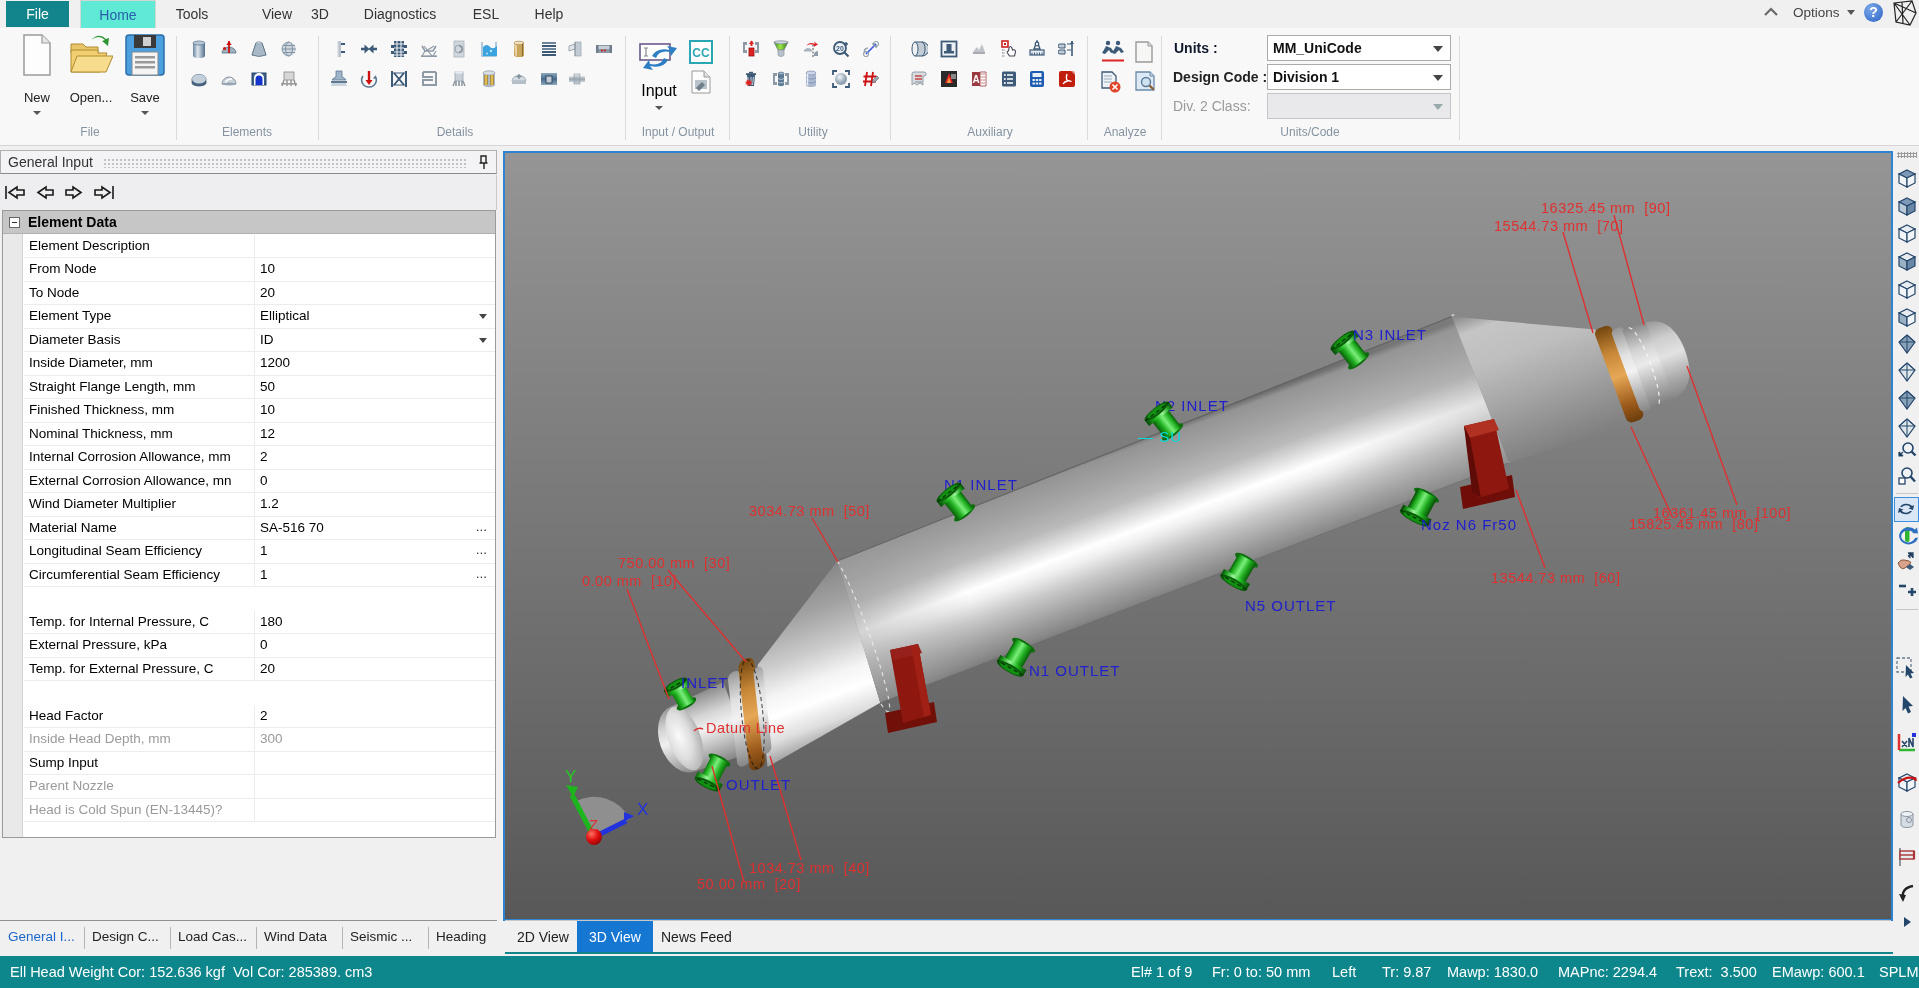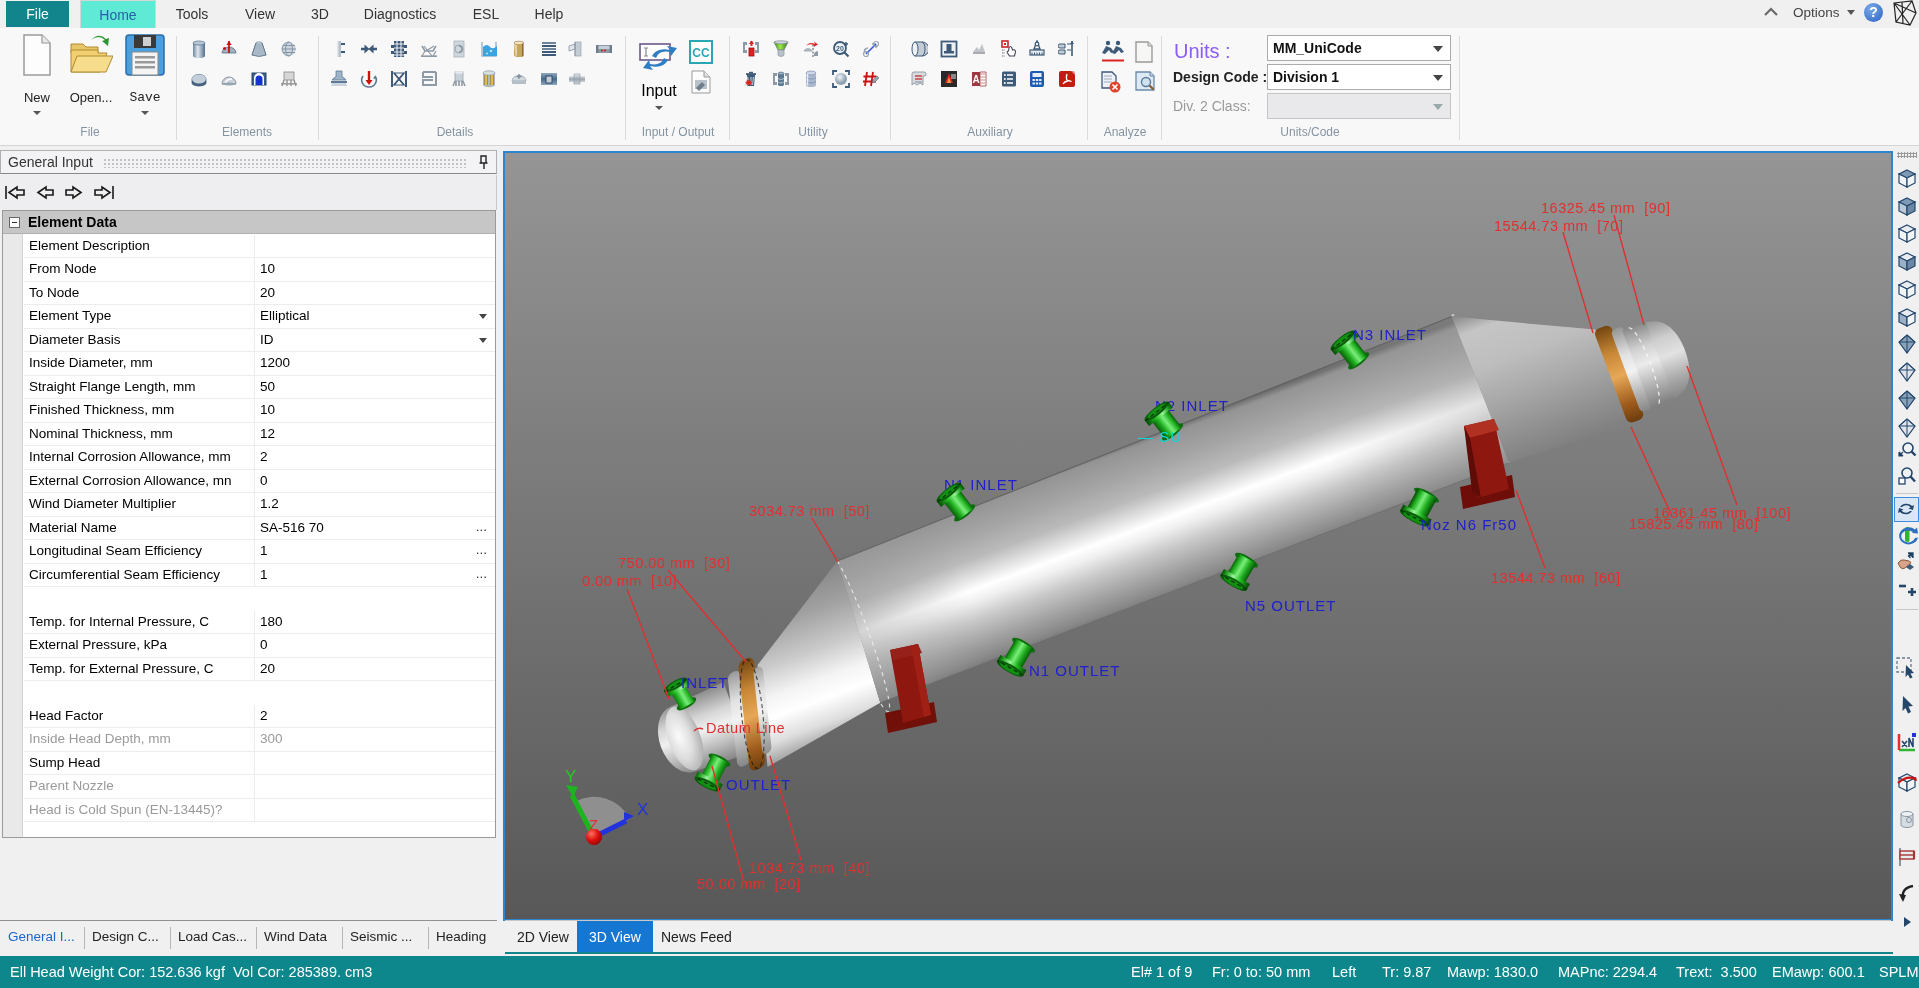--- a/index.html
+++ b/index.html
@@ -50,21 +50,21 @@
   #status { position:absolute; left:0; top:956px; width:1919px; height:32px; background:#0d868c; color:#fff; font-size:14.5px; }
   #status span { position:absolute; top:8px; white-space:nowrap; }
 </style>
 </head>
 <body>
 
 <div id="tabbar">
   <div class="filebtn">File</div>
   <div class="rtab active" style="left:80px; width:76px;">Home</div>
   <div class="rtab" style="left:160px; width:64px;">Tools</div>
-  <div class="rtab" style="left:228px; width:64px;">View</div>
+  <div class="rtab" style="left:228px; width:64px;text-align:right;">View</div>
   <div class="rtab" style="left:295px; width:50px;">3D</div>
   <div class="rtab" style="left:352px; width:96px;">Diagnostics</div>
   <div class="rtab" style="left:456px; width:60px;">ESL</div>
   <div class="rtab" style="left:520px; width:58px;">Help</div>
   <svg style="position:absolute; left:1763px; top:6px;" width="16" height="12" viewBox="0 0 16 12">
       <path d="M2 9 L8 3 L14 9" fill="none" stroke="#6a6a6a" stroke-width="2.2"></path>
     </svg>
   <div style="position:absolute; left:1793px; top:5px; font-size:13.5px; color:#444;">Options</div>
   <div style="position:absolute; left:1847px; top:10px; width:0; height:0; border-left:4px solid transparent; border-right:4px solid transparent; border-top:5px solid #555;"></div>
   <div style="position:absolute; left:1864px; top:3px; width:19px; height:19px; border-radius:50%; background:radial-gradient(circle at 35% 30%, #7aa8e8, #2b62c4); color:#fff; font-size:14px; font-weight:bold; text-align:center; line-height:19px;">?</div>
@@ -85,21 +85,21 @@
 </div>
 <div class="bigbtn" style="left:62px;">
  <svg width="44" height="42" viewBox="0 0 44 42" style="display:block;margin:0 auto;">
   <path d="M22 6 q8 -6 14 0 l-3 1 l6 5 l1 -8 l-3 1 q-7 -7 -15 1 z" fill="#2c9632"></path>
   <path d="M2 10 h12 l3 3 h12 v6 h-27 z" fill="#e8c568" stroke="#b08c30" stroke-width="1"></path>
   <path d="M2 38 L2 16 L29 16 L29 19 L38 19 L31 38 Z" fill="#f2cf70" stroke="#b08c30" stroke-width="1"></path>
   <path d="M2 38 L8 22 L44 22 L37 38 Z" fill="#f7dc8d" stroke="#b08c30" stroke-width="1"></path>
  </svg>
  <div class="lbl">Open...</div>
 </div>
-<div class="bigbtn" style="left:116px;font-family:Liberation Mono, monospace;">
+<div class="bigbtn" style="left:116px;">
  <svg width="40" height="42" viewBox="0 0 40 42" style="display:block;margin:0 auto;">
   <rect x="1" y="1" width="38" height="40" rx="3" fill="#4da0e0" stroke="#2a6da8" stroke-width="1.5"></rect>
   <rect x="9" y="1" width="22" height="13" fill="#3a3a3a"></rect>
   <rect x="18" y="3" width="8" height="9" fill="#cfcfcf"></rect>
   <rect x="7" y="18" width="26" height="23" fill="#f4f4f4" stroke="#888" stroke-width="1"></rect>
   <rect x="10" y="22" width="20" height="2.5" fill="#999"></rect>
   <rect x="10" y="27" width="20" height="2.5" fill="#999"></rect>
   <rect x="10" y="32" width="20" height="2.5" fill="#999"></rect>
  </svg>
  <div class="lbl">Save</div>
@@ -483,21 +483,21 @@
           <path d="M12.5 14.5 l5 5 m0 -5 l-5 5" stroke="#fff" stroke-width="1.6"></path>
         </svg></div>
 <div class="sicon" style="left:1134px;top:42px;"><svg width="24" height="24" viewBox="0 0 24 24">
           <path d="M2 2 h14 l4 4 v14 h-18 z" fill="#dde9f4" stroke="#6a8aa8" stroke-width="1.3"></path>
           <path d="M16 2 v4 h4" fill="#c2d4e4" stroke="#6a8aa8" stroke-width="1"></path>
           <circle cx="12" cy="12" r="4.5" fill="#cfe2f0" stroke="#5a7a98" stroke-width="1.4"></circle>
           <path d="M15.5 15.5 l4 4" stroke="#8a5a2a" stroke-width="2.2"></path>
         </svg></div>
     </div>
   <div id="rb-units">
-<div style="position:absolute;left:1174px;top:12px;font-size:20px;color:#8b5cf6;font-weight:normal;">Units :</div>
+<div style="position:absolute;left:1174px;top:12px;font-size:14px;color:#0f172a;font-weight:bold;">Units :</div>
 <div style="position:absolute;left:1267px;top:7px;width:184px;height:26px;background:#fff;border:1px solid #ababab;">
   <div style="position:absolute;left:5px;top:4px;font-size:14px;font-weight:bold;color:#111;">MM_UniCode</div>
   <div style="position:absolute;right:7px;top:10px;width:0;height:0;border-left:5px solid transparent;border-right:5px solid transparent;border-top:6px solid #444;"></div>
 </div>
 <div style="position:absolute;left:1173px;top:41px;font-size:14px;color:#222;font-weight:bold;">Design Code :</div>
 <div style="position:absolute;left:1267px;top:36px;width:184px;height:26px;background:#fff;border:1px solid #ababab;">
   <div style="position:absolute;left:5px;top:4px;font-size:14px;font-weight:bold;color:#111;">Division 1</div>
   <div style="position:absolute;right:7px;top:10px;width:0;height:0;border-left:5px solid transparent;border-right:5px solid transparent;border-top:6px solid #444;"></div>
 </div>
 <div style="position:absolute;left:1173px;top:70px;font-size:14px;color:#9a9a9a;">Div. 2 Class:</div>
@@ -649,21 +649,21 @@
         <div class="l">Head Factor</div>
         <div class="v">2</div>
       </div>
 <div class="row gray" style="top:517.0px;">
         <div class="vline"></div>
         <div class="l">Inside Head Depth, mm</div>
         <div class="v">300</div>
       </div>
 <div class="row" style="top:540.5px;">
         <div class="vline"></div>
-        <div class="l">Sump Head</div>
+        <div class="l">Sump Input</div>
         <div class="v"></div>
       </div>
 <div class="row gray" style="top:564.0px;">
         <div class="vline"></div>
         <div class="l">Parent Nozzle</div>
         <div class="v"></div>
       </div>
 <div class="row gray" style="top:587.5px;">
         <div class="vline"></div>
         <div class="l">Head is Cold Spun (EN-13445)?</div>

